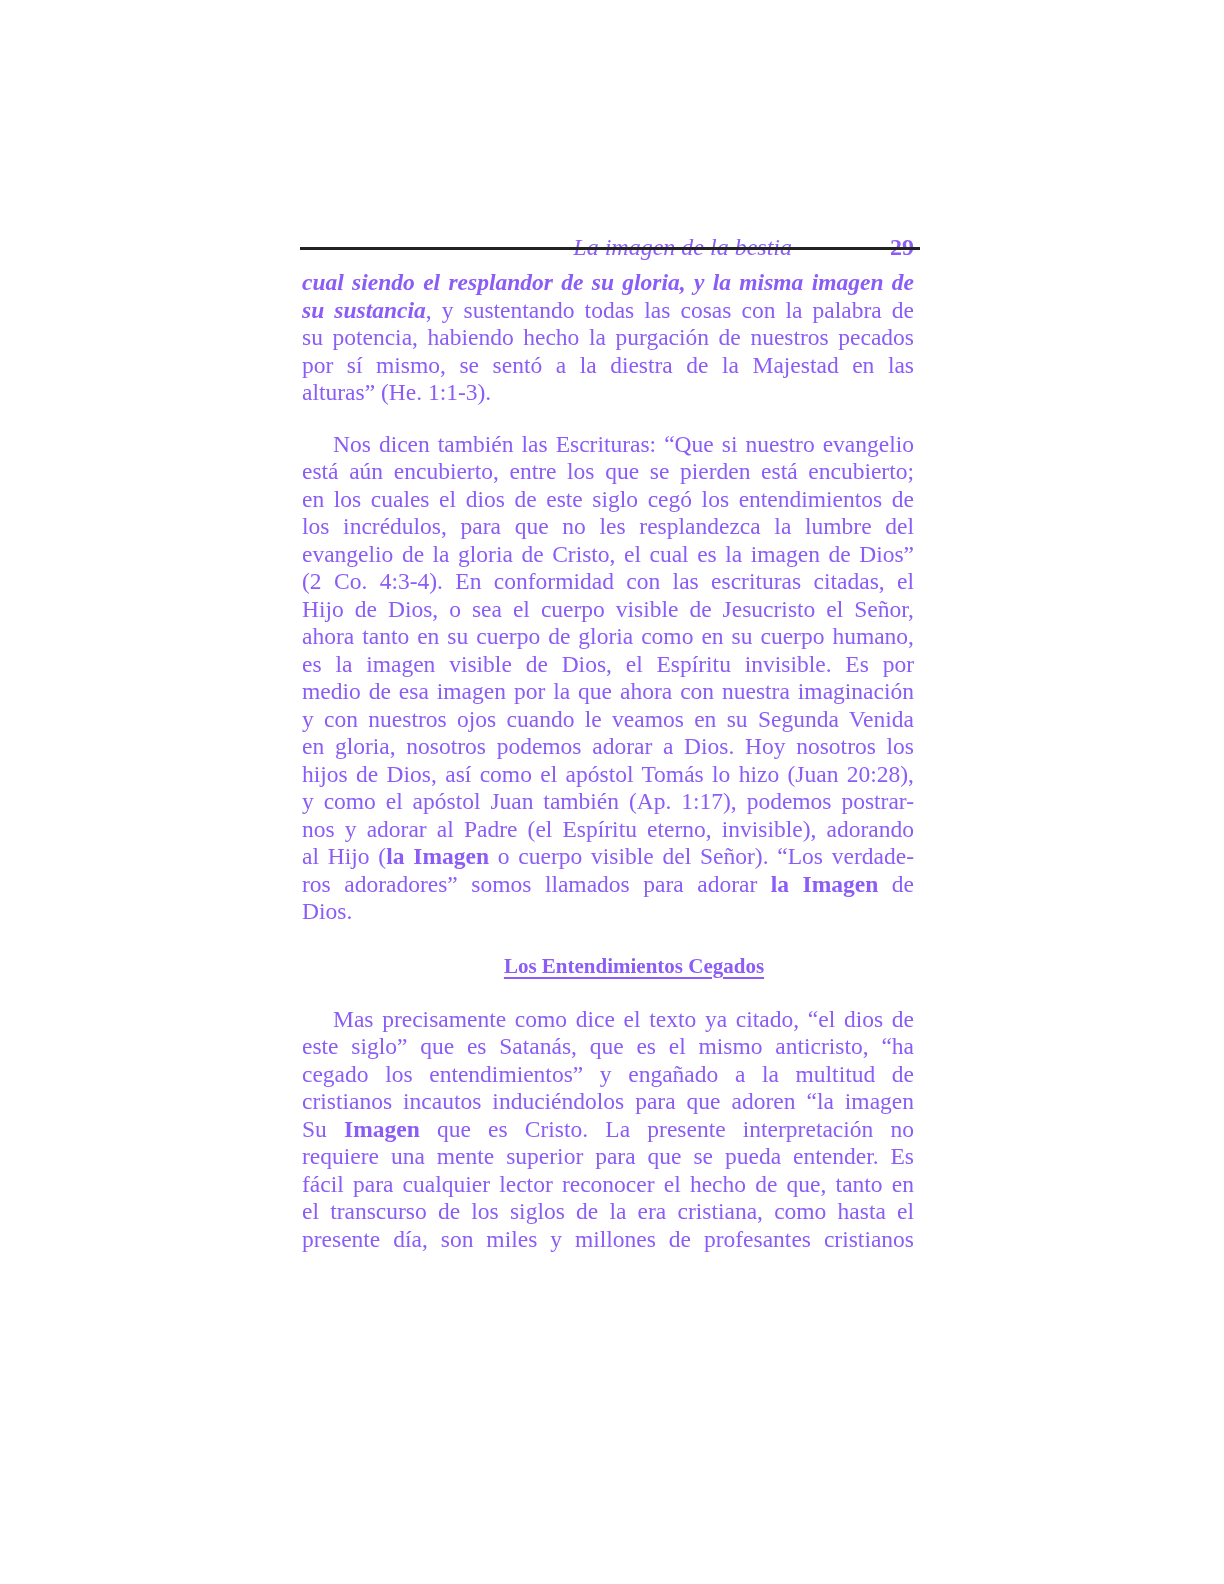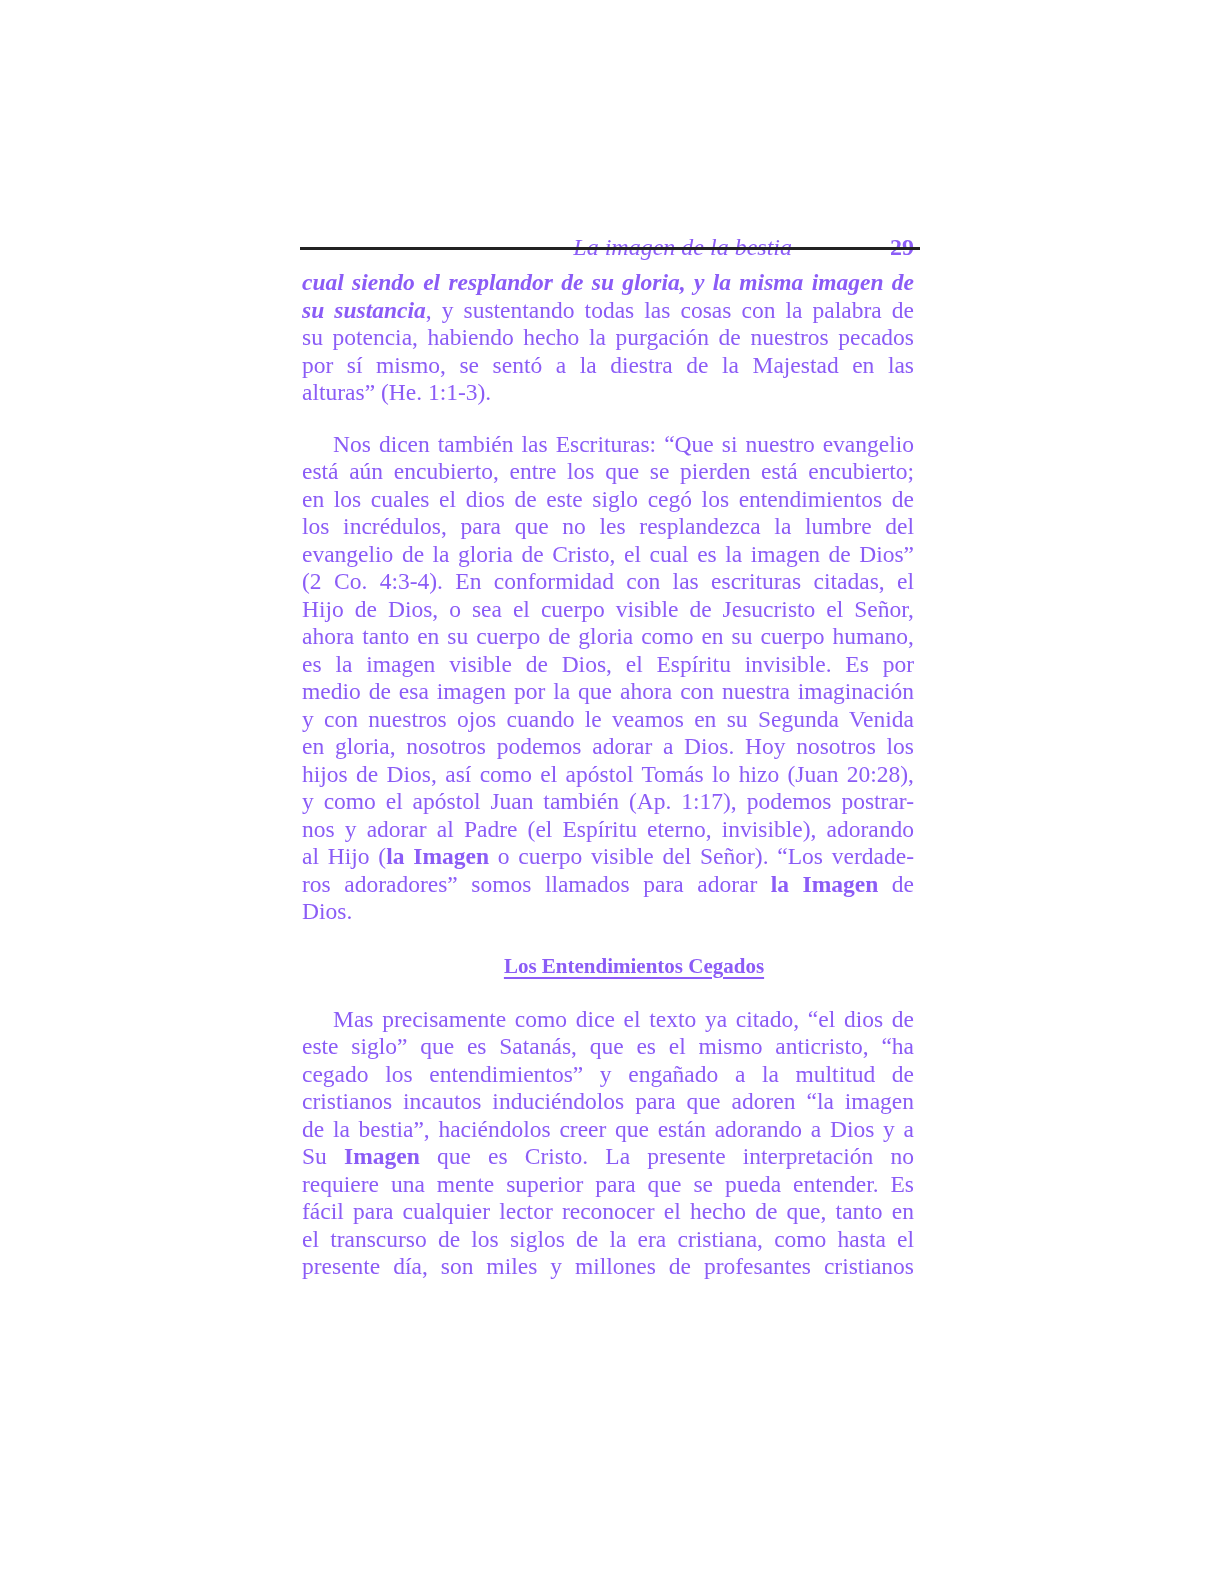--- a/index.html
+++ b/index.html
@@ -104,21 +104,20 @@
         <div class="line"><span class="run-r">al Hijo (</span><span class="run-b">la Imagen</span><span class="run-r"> o cuerpo visible del Señor). </span><span class="run-i">“Los verdade-</span></div>
         <div class="line"><span class="run-i">ros adoradores”</span><span class="run-r"> somos llamados para adorar </span><span class="run-b">la Imagen</span><span class="run-r"> de</span></div>
         <div class="line last"><span class="run-r">Dios.</span></div>
       </div>
       <div class="heading block"><span class="heading-text">Los Entendimientos Cegados</span></div>
       <div class="para block">
         <div class="line indent"><span class="run-r">Mas precisamente como dice el texto ya citado, </span><span class="run-i">“el dios de</span></div>
         <div class="line"><span class="run-i">este siglo”</span><span class="run-r"> que es Satanás, que es el mismo anticristo, </span><span class="run-i">“ha</span></div>
         <div class="line"><span class="run-i">cegado los entendimientos”</span><span class="run-r"> y engañado a la multitud de</span></div>
         <div class="line"><span class="run-r">cristianos incautos induciéndolos para que adoren </span><span class="run-i">“la imagen</span></div>
-        <div class="line"><span class="run-i">de la bestia”</span><span class="run-r">, haciéndolos creer que están adorando a Dios y a</span></div>
         <div class="line"><span class="run-r">Su </span><span class="run-b">Imagen</span><span class="run-r"> que es Cristo. La presente interpretación no</span></div>
         <div class="line"><span class="run-r">requiere una mente superior para que se pueda entender. Es</span></div>
         <div class="line"><span class="run-r">fácil para cualquier lector reconocer el hecho de que, tanto en</span></div>
         <div class="line"><span class="run-r">el transcurso de los siglos de la era cristiana, como hasta el</span></div>
         <div class="line"><span class="run-r">presente día, son miles y millones de profesantes cristianos</span></div>
       </div>
     </div>
 </div>
 
 </body></html>

